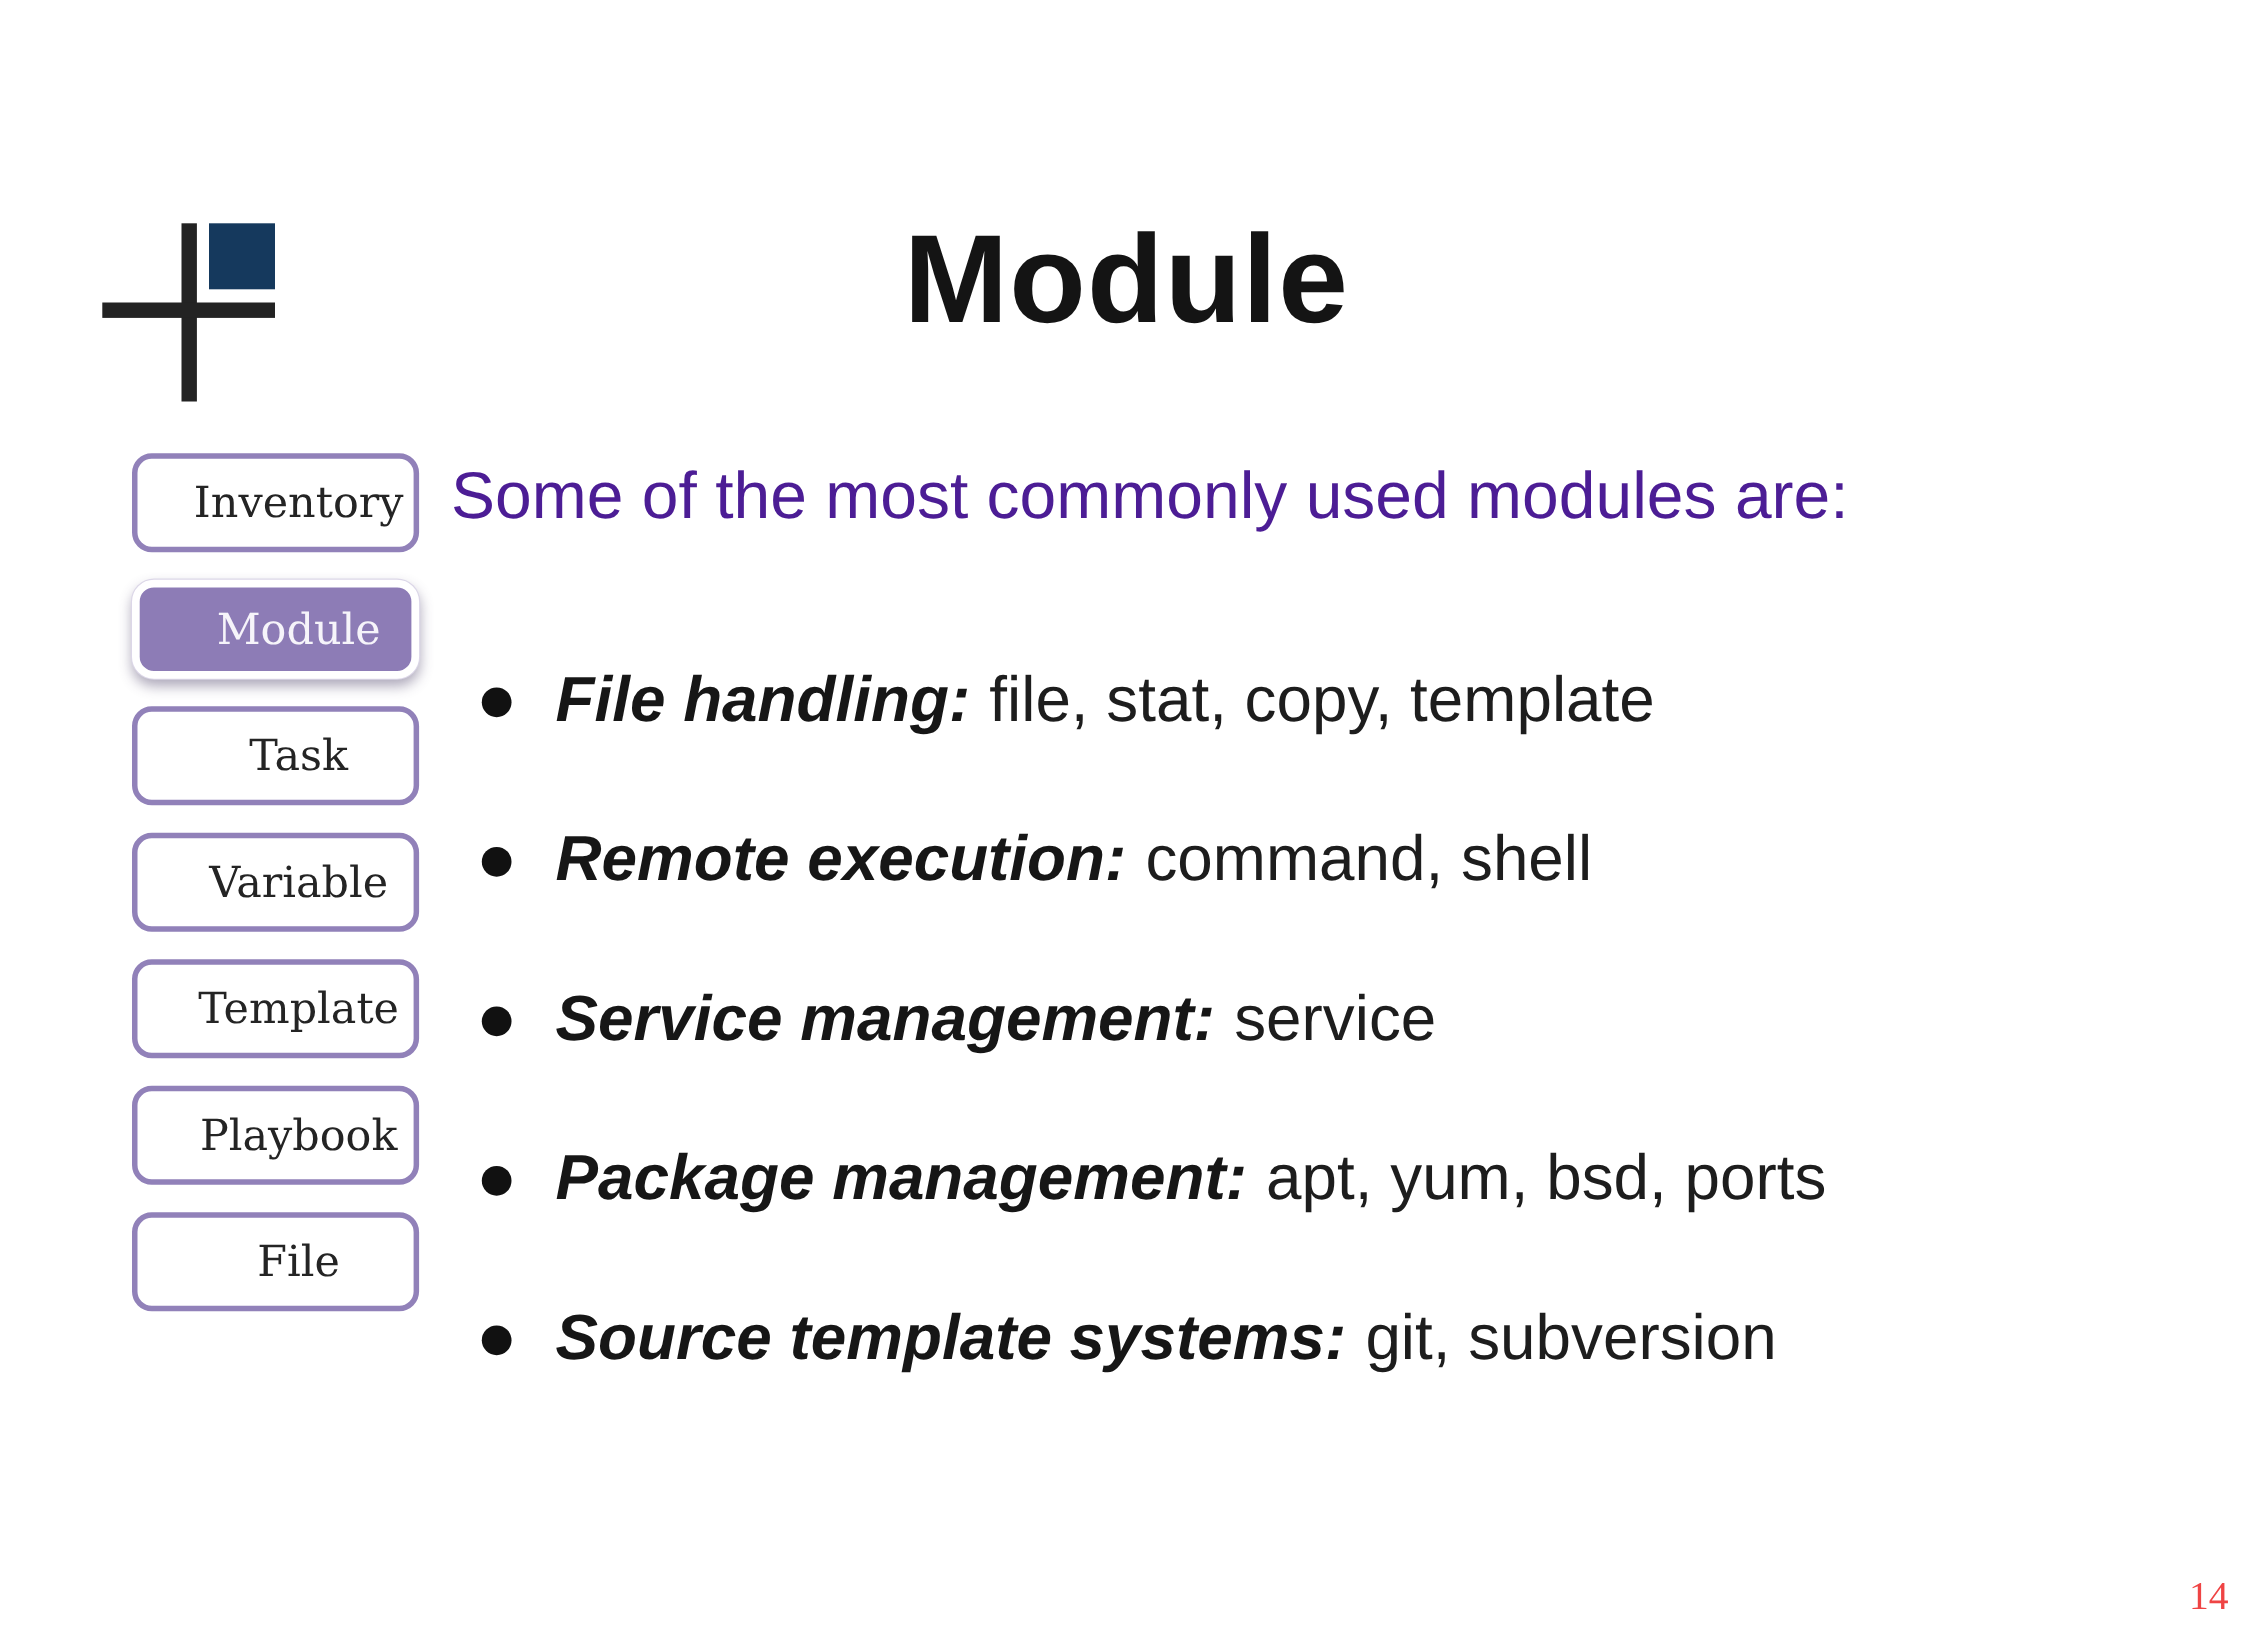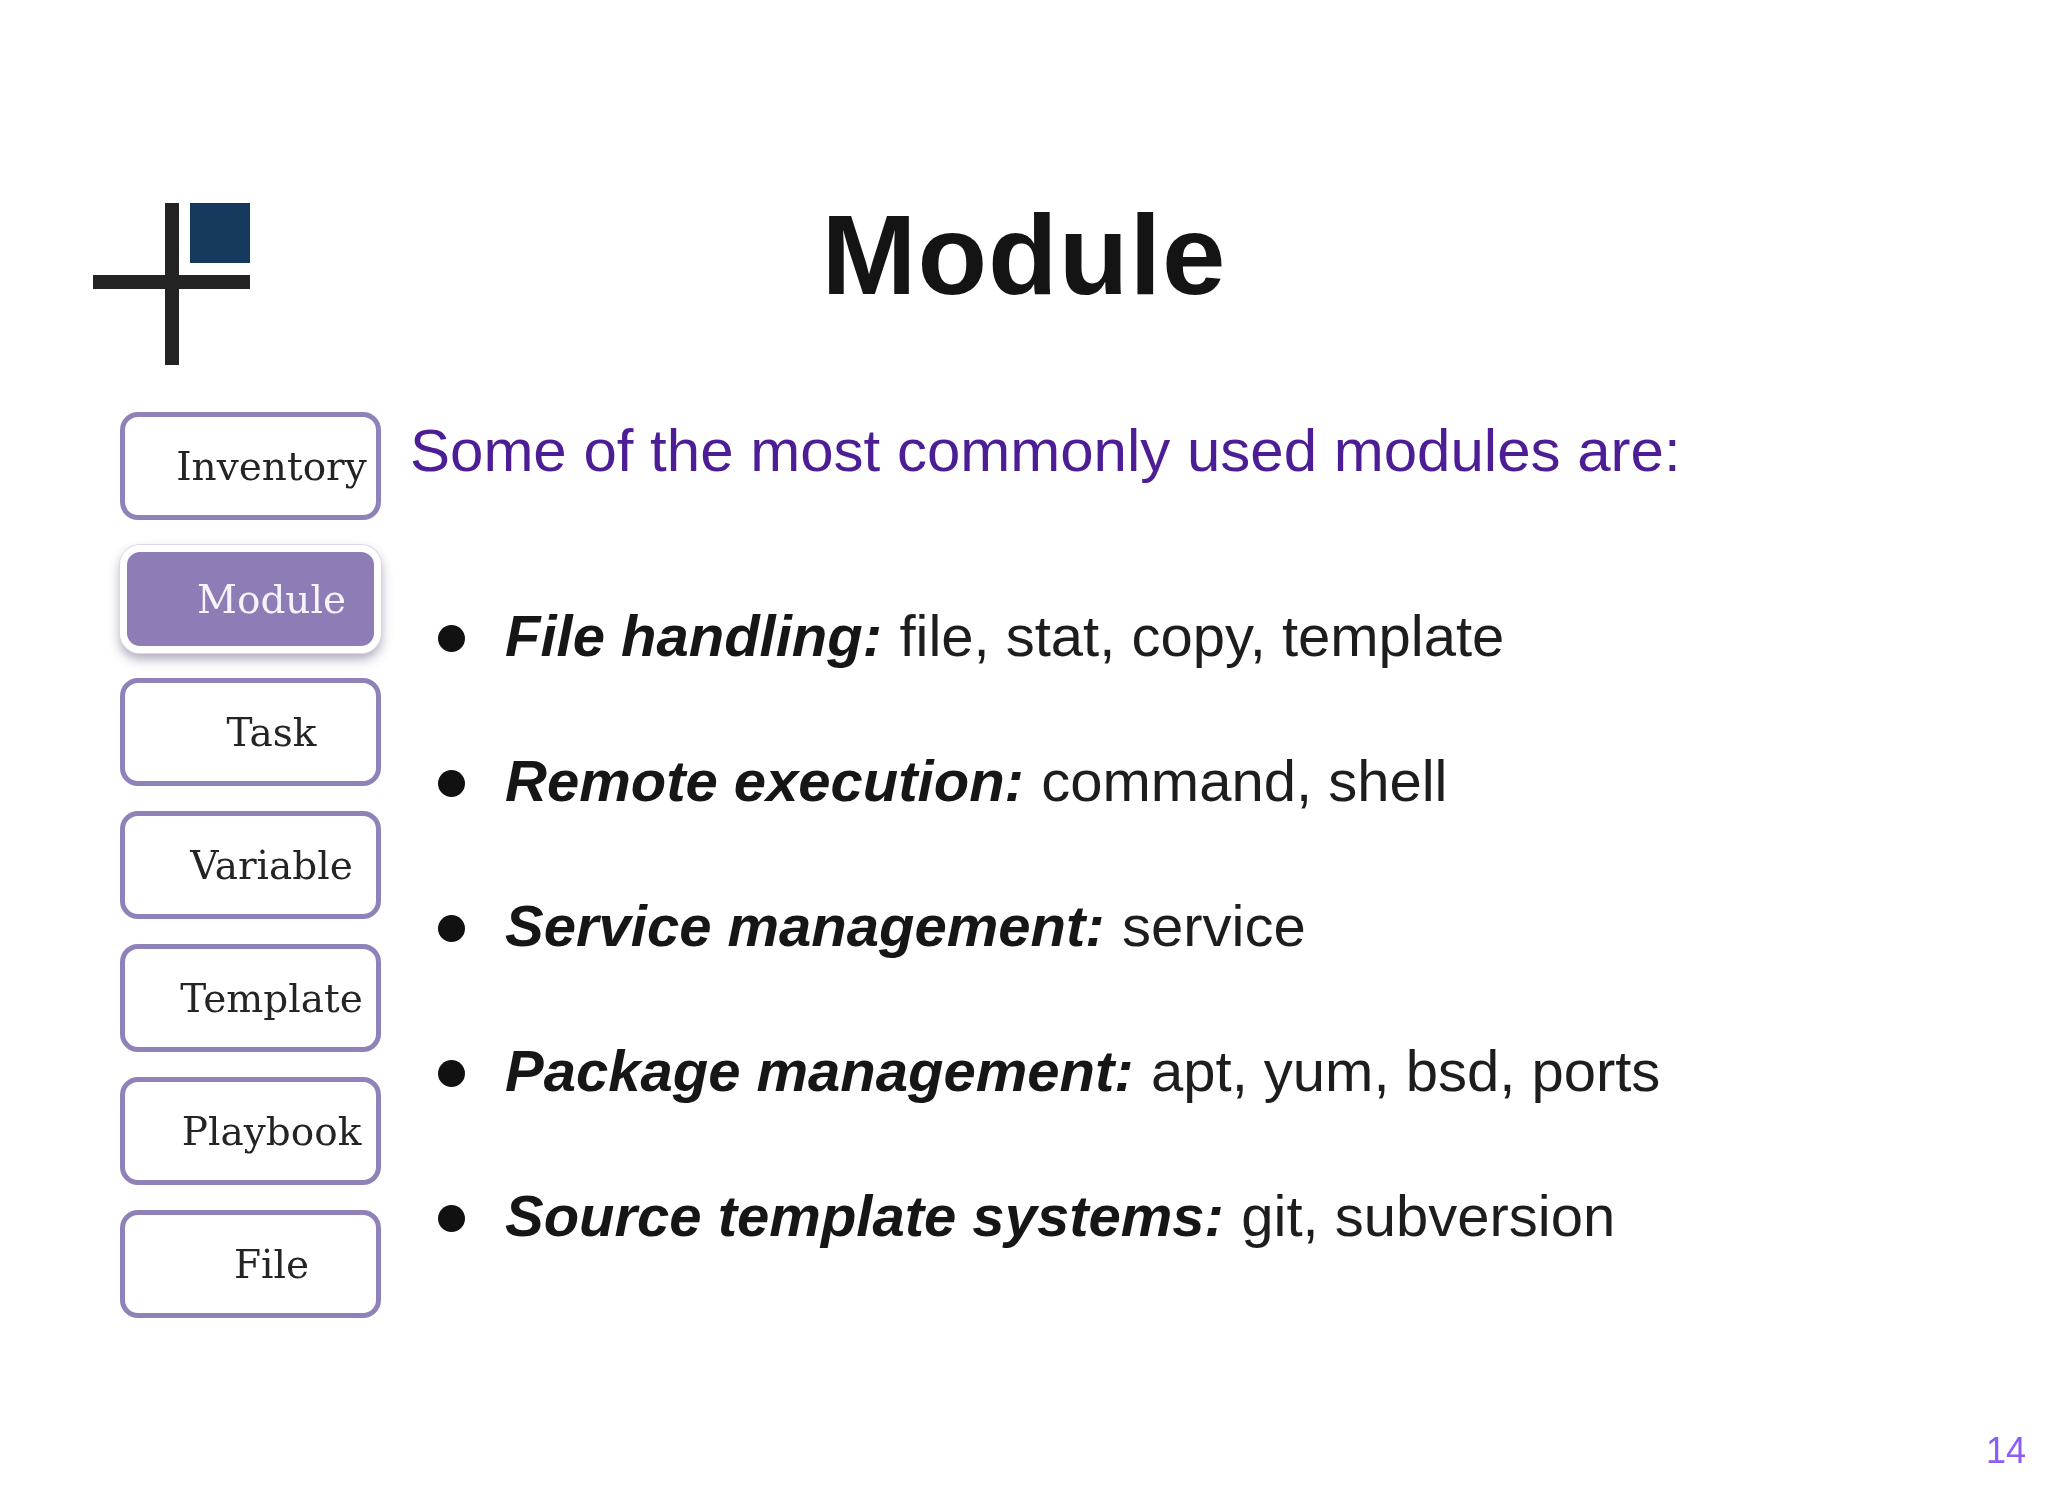--- a/index.html
+++ b/index.html
@@ -11,39 +11,39 @@
   .logo-vbar{position:absolute;left:165px;top:203px;width:14px;height:162px;background:#232323;}
   .logo-hbar{position:absolute;left:93px;top:275px;width:157px;height:14px;background:#232323;}
   .logo-square{position:absolute;left:190px;top:203px;width:60px;height:60px;background:#15395d;}
 
   
   .title{position:absolute;left:0;right:0;top:192px;margin:0;text-align:center;
          font-size:114px;font-weight:700;letter-spacing:1px;color:#141414;line-height:1.1;}
 
   
   .sidebar{position:absolute;left:120px;top:412px;width:261px;display:flex;flex-direction:column;gap:25px;}
-  .side-btn{box-sizing:border-box;height:108px;background:#ffffff;border:5px solid #9181b9;border-radius:18px;
+  .side-btn{box-sizing:border-box;height:90px;background:#ffffff;border:5px solid #9181b9;border-radius:18px;
             display:flex;align-items:center;justify-content:center;
             font-family:"DejaVu Serif","Liberation Serif",serif;font-size:39px;color:#242424;padding-left:42px;}
   .side-btn.active{background:#8d7cb6;color:#f6f4fa;border:7px solid #ffffff;border-radius:20px;
             box-shadow:0 0 0 1px #dcd7e8,0 6px 12px rgba(70,60,100,0.45);}
 
   
   .intro{position:absolute;left:410px;top:416px;font-size:60px;color:#4c1d95;line-height:1.15;}
 
   
   .bullets{position:absolute;left:438px;top:598px;margin:0;padding:0;list-style:none;width:1480px;}
   .bullet-item{display:flex;align-items:center;height:76px;margin-bottom:69px;}
   .dot{flex:0 0 auto;width:27px;height:27px;border-radius:50%;background:#111111;margin-right:40px;margin-top:4px;}
   .b-text{font-size:58px;line-height:76px;white-space:nowrap;color:#1d1d1d;}
   .b-label{font-weight:700;color:#161616;font-style:italic;}
   .b-items{margin-left:0.30em;font-weight:400;}
 
   
-  .page-num{position:absolute;right:22px;bottom:22px;font-size:36px;color:#8b5cf6;}
+  .page-num{position:absolute;right:22px;bottom:22px;font-size:36px;color:#ef4444;font-family:Liberation Serif, serif;}
 </style>
 </head>
 <body>
 
 <div class="slide">
 
   <div class="logo">
     <div class="logo-vbar"></div>
     <div class="logo-hbar"></div>
     <div class="logo-square"></div>

